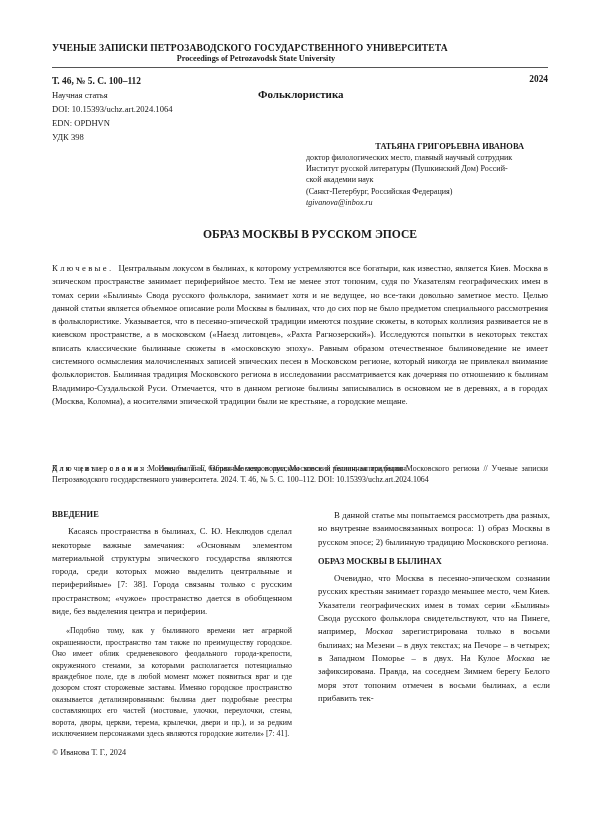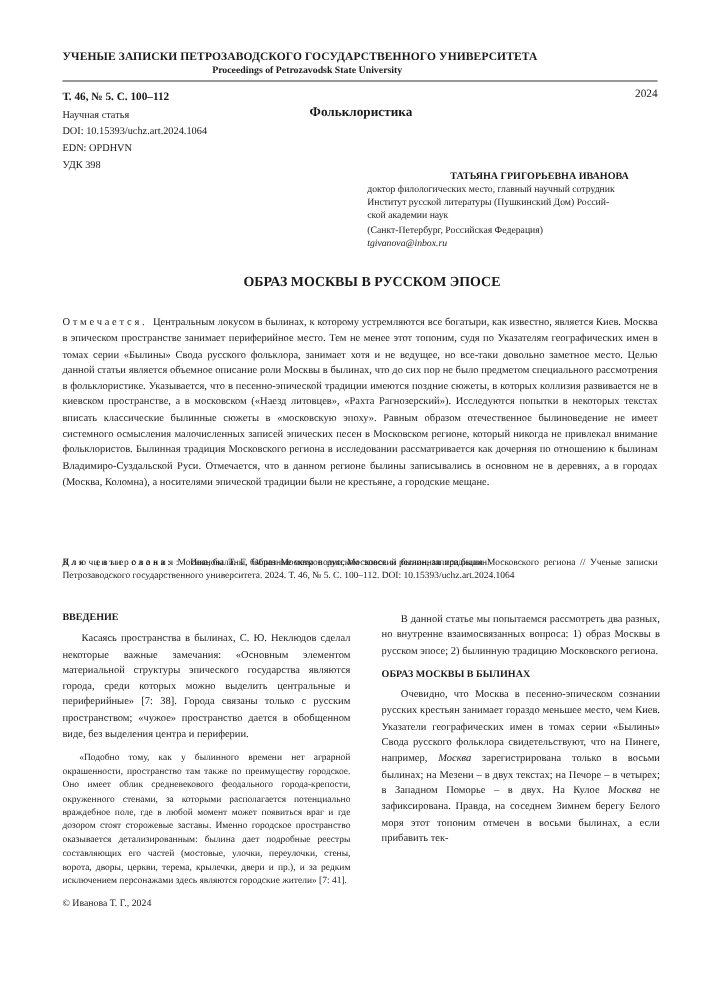--- a/index.html
+++ b/index.html
@@ -5,21 +5,21 @@
   html, body { margin:0; padding:0; background:#fff; }
   body { width:600px; height:820px; position:relative; overflow:hidden;
          font-family:"Liberation Serif", "DejaVu Serif", serif; color:#1a1a1a; }
   .abs { position:absolute; }
   .journal { left:0; width:500px; top:42px; text-align:center; font-weight:bold; font-size:9.6px; letter-spacing:0.1px; }
   .journal-en { left:0; width:512px; top:54px; text-align:center; font-weight:bold; font-size:8.2px; }
   .rule { left:52px; width:420px; top:67px; height:0; border-top:1.2px solid #555; width:419px; }
   .rule { width:420px; }
   .meta { left:52px; top:74px; font-size:8.6px; line-height:14px; }
   .meta .vol { font-weight:bold; font-size:9.4px; }
-  .year { right:68px; top:74px; font-weight:normal; font-size:9.4px;text-align:center; }
+  .year { right:68px; top:74px; font-weight:bold; font-size:9.4px;text-align:center; }
   .section { left:258px; top:88px; font-weight:bold; font-size:11px; }
   .author { left:296px; width:228px; top:142px; text-align:right; font-weight:bold; font-size:8.4px; }
   .affil { left:306px; width:230px; top:152px; font-size:8.1px; line-height:11.2px; }
   .affil .email { font-style:italic; }
   .title { left:40px; width:540px; top:228px; text-align:center; font-weight:bold; font-size:11.6px; line-height:13.8px; }
   .abstract { left:52px; width:496px; top:262px; font-size:8.75px; line-height:13.3px; text-align:justify; }
   .spaced { letter-spacing:2.3px; }
   .keywords { left:52px; width:496px; top:463px; font-size:7.9px; line-height:12px; }
   .cite { left:52px; width:496px; top:464px; font-size:7.9px; line-height:10.8px; text-align:justify; }
   .col { font-size:8.75px; line-height:13.3px; text-align:justify; }
@@ -56,21 +56,21 @@
   <div>ской академии наук</div>
   <div>(Санкт-Петербург, Российская Федерация)</div>
   <div class="email">tgivanova@inbox.ru</div>
 </div>
 
 <div class="abs title">
   <div>ОБРАЗ МОСКВЫ В РУССКОМ ЭПОСЕ</div>
 </div>
 
 <div class="abs abstract">
-  <span class="spaced">Отмечается.</span>&nbsp;
+  <span class="spaced">Ключевые.</span>&nbsp;
   <span>Центральным локусом в былинах, к которому устремляются все богатыри, как известно, является Киев. Москва в эпическом пространстве занимает периферийное место. Тем не менее этот топоним, судя по Указателям географических имен в томах серии «Былины» Свода русского фольклора, занимает хотя и не ведущее, но все-таки довольно заметное место. Целью данной статьи является объемное описание роли Москвы в былинах, что до сих пор не было предметом специального рассмотрения в фольклористике. Указывается, что в песенно-эпической традиции имеются поздние сюжеты, в которых коллизия развивается не в киевском пространстве, а в московском («Наезд литовцев», «Рахта Рагнозерский»). Исследуются попытки в некоторых текстах вписать классические былинные сюжеты в «московскую эпоху». Равным образом отечественное былиноведение не имеет системного осмысления малочисленных записей эпических песен в Московском регионе, который никогда не привлекал внимание фольклористов. Былинная традиция Московского региона в исследовании рассматривается как дочерняя по отношению к былинам Владимиро-Суздальской Руси. Отмечается, что в данном регионе былины записывались в основном не в деревнях, а в городах (Москва, Коломна), а носителями эпической традиции были не крестьяне, а городские мещане.</span>
 </div>
 
 <div class="abs keywords">
   <span class="spaced">Ключевые слова:</span>&nbsp;
   <span>Москва, былины, былинные метрополии, Московский регион, записи былин</span>
 </div>
 
 <div class="abs cite">
   <span class="spaced">Для цитирования:</span>&nbsp;

